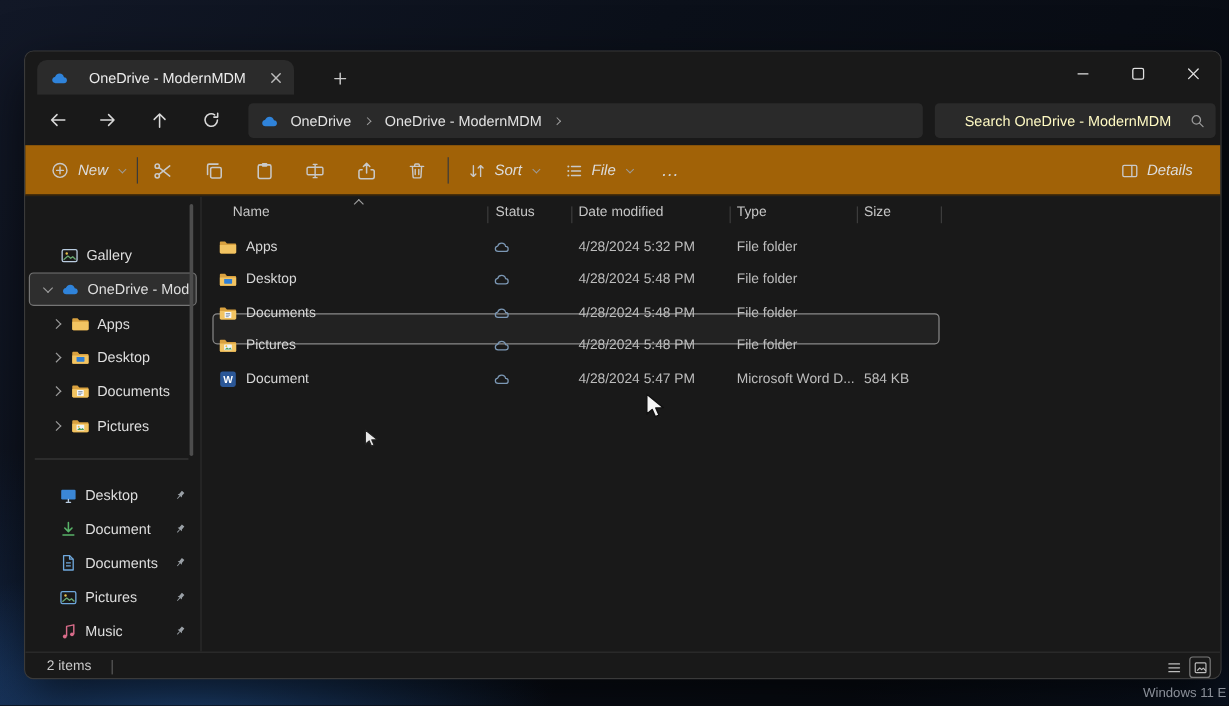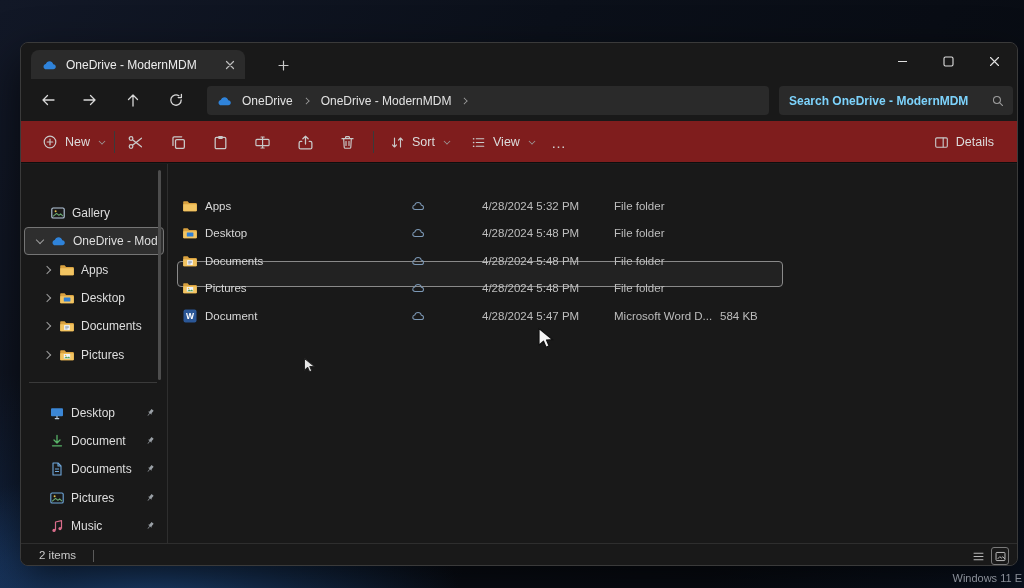--- a/index.html
+++ b/index.html
@@ -4,20 +4,21 @@
 <style>
   * { margin:0; padding:0; box-sizing:border-box; }
   html,body { width:1024px; height:588px; overflow:hidden; background:#05070c;
     font-family:"Liberation Sans","DejaVu Sans",sans-serif; }
   .screen { position:relative; width:1024px; height:588px; overflow:hidden;
     background:
       radial-gradient(430px 190px at 160px 600px, rgba(47,114,196,.50), transparent 70%),
       radial-gradient(620px 260px at 20px 560px, rgba(28,78,150,.28), transparent 72%),
       radial-gradient(500px 300px at 1050px 620px, rgba(30,70,130,.18), transparent 70%),
       linear-gradient(118deg,#121827 0%,#0b101a 42%,#070a10 100%);
+    text-align: center;
   }
   .window { position:absolute; left:20px; top:42px; width:998px; height:524px;
     background:#1d1d1d; border:1px solid #3a3a3a; border-radius:8px;
     box-shadow:0 18px 46px rgba(0,0,0,.65); overflow:hidden; color:#d9d9d9; }
 
   
   .tabbar { position:absolute; left:0; top:0; right:0; height:36px; background:#191919; }
   .tab { position:absolute; left:10px; top:7px; height:29px; width:214px; background:#2b2b2b;
     border-radius:8px 8px 0 0; display:flex; align-items:center; gap:8px; padding:0 6px 0 11px; }
   .tab-title { flex:1; font-size:12px; color:#ececec; white-space:nowrap; overflow:hidden; }
@@ -29,25 +30,25 @@
 
   
   .navbar { position:absolute; left:0; top:36px; right:0; height:42px; background:#191919; }
   .navbtn { position:absolute; top:6px; width:34px; height:30px; border-radius:4px;
     display:flex; align-items:center; justify-content:center; color:#d8d8d8; }
   .breadcrumb { position:absolute; left:186px; top:7px; width:562px; height:29px; background:#2a2a2a;
     border-radius:4px; display:flex; align-items:center; gap:9px; padding:0 10px; font-size:12px; color:#e2e2e2; }
   .crumb { white-space:nowrap; }
   .search { position:absolute; left:758px; top:7px; width:234px; height:29px; background:#2a2a2a;
     border-radius:4px; display:flex; align-items:center; padding:0 8px 0 10px; }
-  .search-ph { flex:1; font-size:12px; color:#7dd3fc; white-space:nowrap; overflow:hidden;font-weight:bold; }
+  .search-ph { flex:1; font-size:12px; color:#fef9c3; white-space:nowrap; overflow:hidden; }
 
   
-  .toolbar { position:absolute; left:0; top:78px; right:0; height:42px; background:#7f1d1d;
-    border-bottom:1px solid #0e0e0e; }
+  .toolbar { position:absolute; left:0; top:78px; right:0; height:42px; background:#a16207;
+    border-bottom:1px solid #0e0e0e;font-style:italic; }
   .tbtn { position:absolute; top:6px; height:30px; border-radius:4px; display:flex; align-items:center;
     gap:7px; padding:0 9px; font-size:12.5px; color:#dcdcdc; }
   .ibtn { position:absolute; top:6px; width:36px; height:30px; border-radius:4px;
     display:flex; align-items:center; justify-content:center; color:#c9c9c9; }
   .tdiv { position:absolute; top:10px; width:1px; height:22px; background:#3a3a3a; }
   .more { font-size:15px; letter-spacing:1px; color:#d0d0d0; }
 
   
   .body { position:absolute; left:0; top:121px; right:0; height:379px; background:#191919; }
   .vsep { position:absolute; left:146px; top:0; bottom:0; width:1px; background:#2e2e2e; }
@@ -257,21 +258,21 @@
       </div>
       <div class="tbtn" style="left:441px">
         <span>
           <svg width="15" height="15" viewBox="0 0 16 16">
               <path d="M5.6 4h8M5.6 8h8M5.6 12h8" stroke="#c9c9c9" stroke-width="1.2" stroke-linecap="round"></path>
               <circle cx="2.8" cy="4" r=".9" fill="#c9c9c9"></circle>
               <circle cx="2.8" cy="8" r=".9" fill="#c9c9c9"></circle>
               <circle cx="2.8" cy="12" r=".9" fill="#c9c9c9"></circle>
             </svg>
         </span>
-        <span>View</span>
+        <span>File</span>
         <span class="chev chev-d chev-sm"></span>
       </div>
       <div class="ibtn" style="left:520px">
         <span class="more">…</span>
       </div>
 
       <div class="tbtn" style="right:14px">
         <span>
           <svg width="15" height="15" viewBox="0 0 16 16" fill="none" stroke="#c9c9c9" stroke-width="1.2">
               <rect x="1.8" y="3" width="12.4" height="10" rx="1.2"></rect>
@@ -451,20 +452,33 @@
           </span>
         </div>
 
         <div class="sb-scroll"></div>
       </div>
 
       <div class="vsep"></div>
 
       <div class="main">
 
+        <div class="listhead">
+          <span class="h" style="left:26px">Name</span>
+          <span class="caret-up"></span>
+          <span class="hsep" style="left:238px"></span>
+          <span class="h" style="left:245px">Status</span>
+          <span class="hsep" style="left:308px"></span>
+          <span class="h" style="left:314px">Date modified</span>
+          <span class="hsep" style="left:440px"></span>
+          <span class="h" style="left:446px">Type</span>
+          <span class="hsep" style="left:546px"></span>
+          <span class="h" style="left:552px">Size</span>
+          <span class="hsep" style="left:616px"></span>
+        </div>
 
         <div class="rows">
 
           <div class="row">
             <span class="c-ico">
               <svg width="16" height="16" viewBox="0 0 16 16">
                   <path d="M1.2 4.2c0-.6.4-1 1-1h3.4l1.5 1.7h6.7c.6 0 1 .4 1 1v6.3c0 .6-.4 1-1 1H2.2c-.6 0-1-.4-1-1z" fill="#d9a13f"></path>
                   <path d="M1.2 6.2h13.6v6c0 .6-.4 1-1 1H2.2c-.6 0-1-.4-1-1z" fill="#f2c462"></path>
                 </svg>
             </span>

